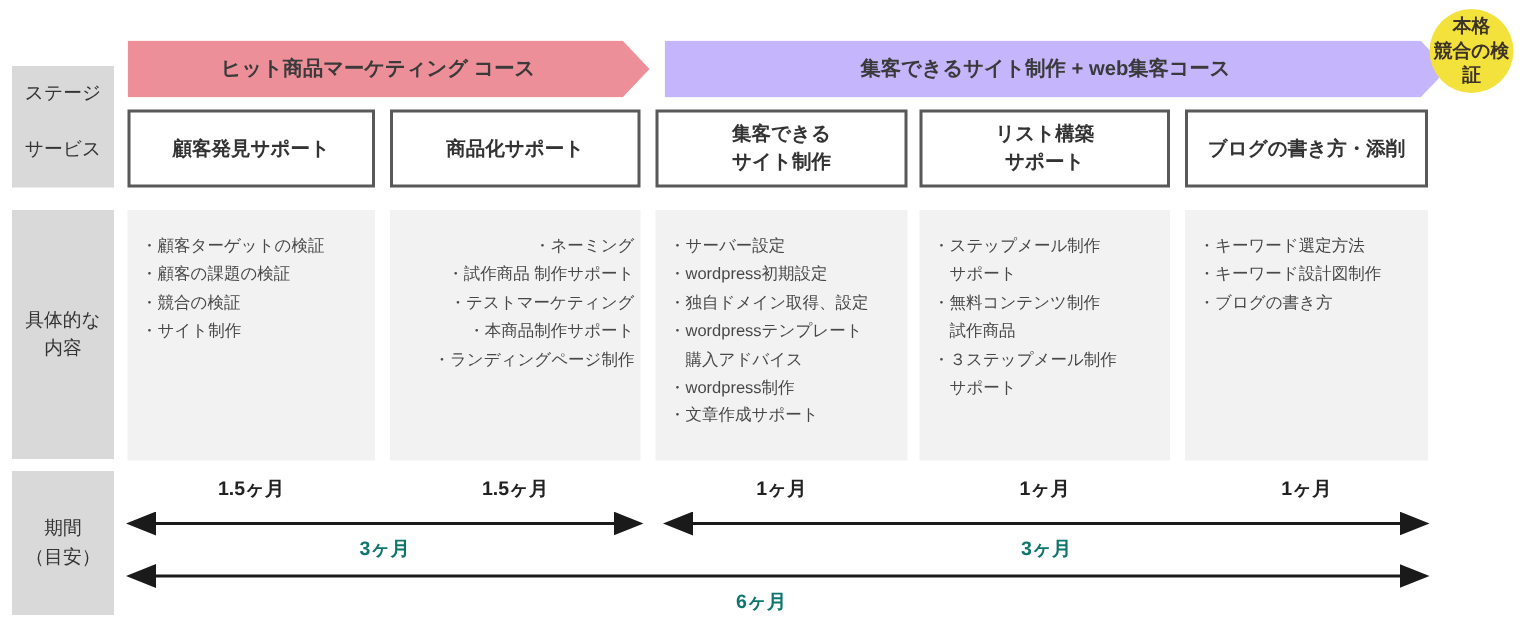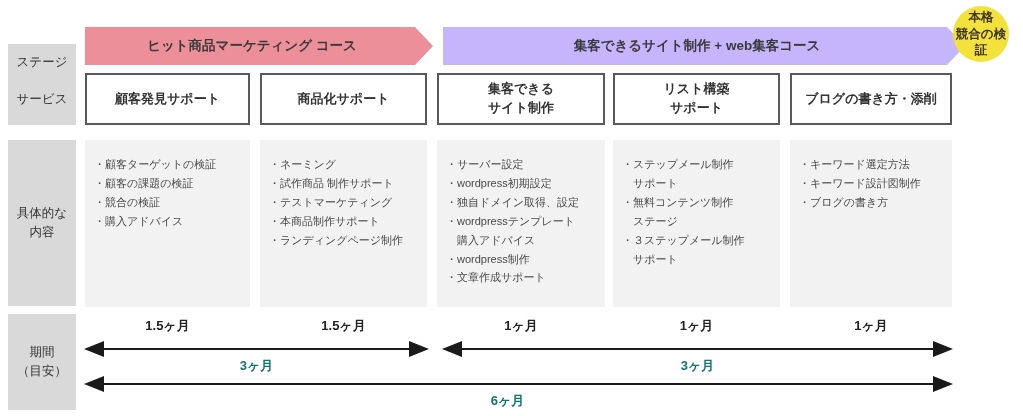--- a/index.html
+++ b/index.html
@@ -23,21 +23,21 @@
   .banner2{left:443px;width:522px;}
 
   
   .badge{position:absolute;left:953px;top:6px;width:56px;height:56px;border-radius:50%;
     display:flex;align-items:center;justify-content:center;text-align:center;
     font-size:12.5px;font-weight:bold;color:#3d3427;line-height:1.35;
     white-space:pre-line;overflow:visible;}
 
   
   .c1{left:85px;width:165px;}
-  .c2{left:260px;width:167px;}
+  .c2{left:260px;width:167px;text-align:right;}
   .c3{left:437px;width:168px;}
   .c4{left:613px;width:167px;}
   .c5{left:790px;width:162px;}
 
   .service-box{position:absolute;top:73px;height:52px;background:#fff;border:2px solid #595959;
     box-sizing:border-box;display:flex;align-items:center;justify-content:center;text-align:center;
     font-size:13px;font-weight:bold;color:#333;white-space:pre-line;line-height:1.45;}
 
   .content-box{position:absolute;top:140px;height:167px;background:#f2f2f2;
     box-sizing:border-box;padding:15px 4px 0 9px;font-size:11px;line-height:1.72;color:#484848;}
@@ -75,21 +75,21 @@
   <div class="service-box c3">集客できる
 サイト制作</div>
   <div class="service-box c4">リスト構築
 サポート</div>
   <div class="service-box c5">ブログの書き方・添削</div>
 
   <div class="content-box c1">
       <div class="bullet-item">・顧客ターゲットの検証</div>
       <div class="bullet-item">・顧客の課題の検証</div>
       <div class="bullet-item">・競合の検証</div>
-      <div class="bullet-item">・購入アドバイス</div>
+      <div class="bullet-item">・サイト制作</div>
     </div>
   <div class="content-box c2">
       <div class="bullet-item">・ネーミング</div>
       <div class="bullet-item">・試作商品 制作サポート</div>
       <div class="bullet-item">・テストマーケティング</div>
       <div class="bullet-item">・本商品制作サポート</div>
       <div class="bullet-item">・ランディングページ制作</div>
     </div>
   <div class="content-box c3">
       <div class="bullet-item">・サーバー設定</div>
@@ -97,21 +97,21 @@
       <div class="bullet-item">・独自ドメイン取得、設定</div>
       <div class="bullet-item">・wordpressテンプレート
 購入アドバイス</div>
       <div class="bullet-item">・wordpress制作</div>
       <div class="bullet-item">・文章作成サポート</div>
     </div>
   <div class="content-box c4">
       <div class="bullet-item">・ステップメール制作
 サポート</div>
       <div class="bullet-item">・無料コンテンツ制作
-ステージ</div>
+試作商品</div>
       <div class="bullet-item">・３ステップメール制作
 サポート</div>
     </div>
   <div class="content-box c5">
       <div class="bullet-item">・キーワード選定方法</div>
       <div class="bullet-item">・キーワード設計図制作</div>
       <div class="bullet-item">・ブログの書き方</div>
     </div>
 
   <div class="dur-top c1">1.5ヶ月</div>

